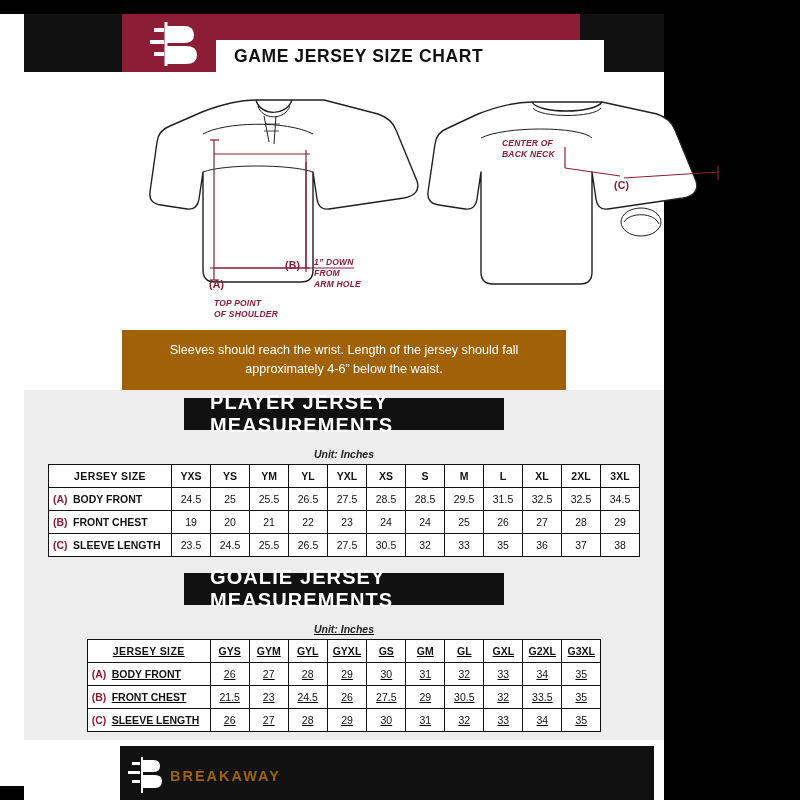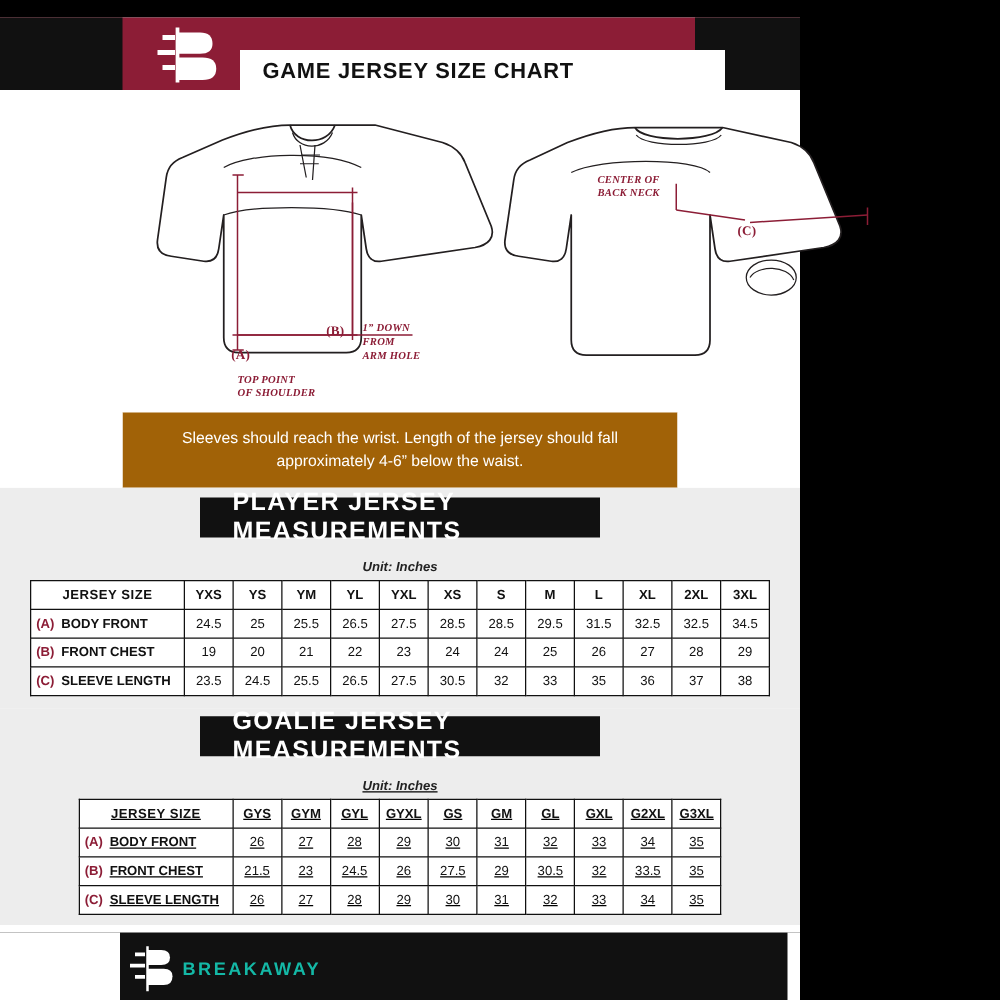--- a/index.html
+++ b/index.html
@@ -1,30 +1,30 @@
 <!DOCTYPE html>
 <html><head>
 <meta charset="utf-8">
 <style>
   html,body{margin:0;padding:0;background:#000;}
   body{width:800px;height:800px;overflow:hidden;font-family:"Liberation Sans",sans-serif;}
   .page{position:relative;width:800px;height:800px;background:#000;}
-  .sheet{position:absolute;left:0;top:14px;width:640px;height:772px;background:#ffffff;}
+  .sheet{position:absolute;left:0;top:14px;width:640px;height:772px;background:#ffffff;padding-left:24px;}
 
   
   .hdr{position:relative;height:58px;background:#8c1d36;}
   .hdr .blk-left{position:absolute;left:0;top:0;width:98px;height:58px;background:#111;}
   .hdr .blk-right{position:absolute;right:0;top:0;width:84px;height:58px;background:#111;}
   .hdr .logo{position:absolute;left:112px;top:4px;width:72px;height:52px;color:#fff;}
   .hdr .titlebox{position:absolute;left:192px;top:26px;width:388px;height:32px;background:#fff;
      display:flex;align-items:center;padding-left:18px;box-sizing:border-box;}
   .hdr .titlebox span{font-weight:bold;font-size:17.5px;letter-spacing:.6px;color:#111;}
 
   
-  .illus{position:relative;height:258px;background:#fff;font-family:Liberation Serif, serif;}
+  .illus{position:relative;height:258px;background:#fff;}
   .illus svg{position:absolute;left:0;top:0;}
   .lbl{position:absolute;color:#8c1d36;font-size:8.5px;font-weight:bold;font-style:italic;line-height:11px;letter-spacing:.2px;}
   .lbl.big{font-size:10.5px;font-style:normal;font-weight:bold;}
 
   
   .notebar{position:relative;height:60px;background:#a16207;margin:0 98px;
     display:flex;align-items:center;justify-content:center;text-align:center;}
   .notebar .wrap{color:#fff;font-size:12.6px;line-height:19px;}
   .notewrapouter{position:relative;height:60px;background:#fff;}
   .notewrapouter .bl{position:absolute;left:0;top:0;width:98px;height:60px;background:#fff;}
@@ -46,21 +46,21 @@
     text-align:center;font-weight:bold;}
   table td.rowlabel{text-align:left;font-weight:bold;width:112px;padding-left:4px;}
   table td.rowlabel .tag{display:inline-block;width:20px;color:#8c1d36;}
   table th.corner{width:112px;text-align:center;font-size:10.5px;letter-spacing:.4px;}
   table td.val{min-width:28px;font-weight:normal;}
   table th.size{min-width:28px;font-size:10.5px;}
 
   
   .footer{position:relative;height:58px;background:#111;margin-top:6px;}
   .footer .flogo{position:absolute;left:96px;top:8px;width:46px;height:42px;color:#fff;}
-  .footer .fname{position:absolute;left:146px;top:22px;color:#14b8a6;font-size:14.5px;letter-spacing:2px;font-weight:bold;}
+  .footer .fname{position:absolute;left:146px;top:22px;color:#a16207;font-size:14.5px;letter-spacing:2px;font-weight:bold;}
   .footer .ftext{position:absolute;left:270px;top:5px;width:430px;color:#fff;font-size:10.6px;line-height:15.5px;font-weight:bold;}
   .footer .fl{position:absolute;left:0;top:0;width:96px;height:58px;background:#fff;}
   .footer .fr{position:absolute;right:0;top:0;width:10px;height:58px;background:#fff;}
 </style>
 </head>
 <body>
 
 <div class="page">
   <div class="sheet">
 

